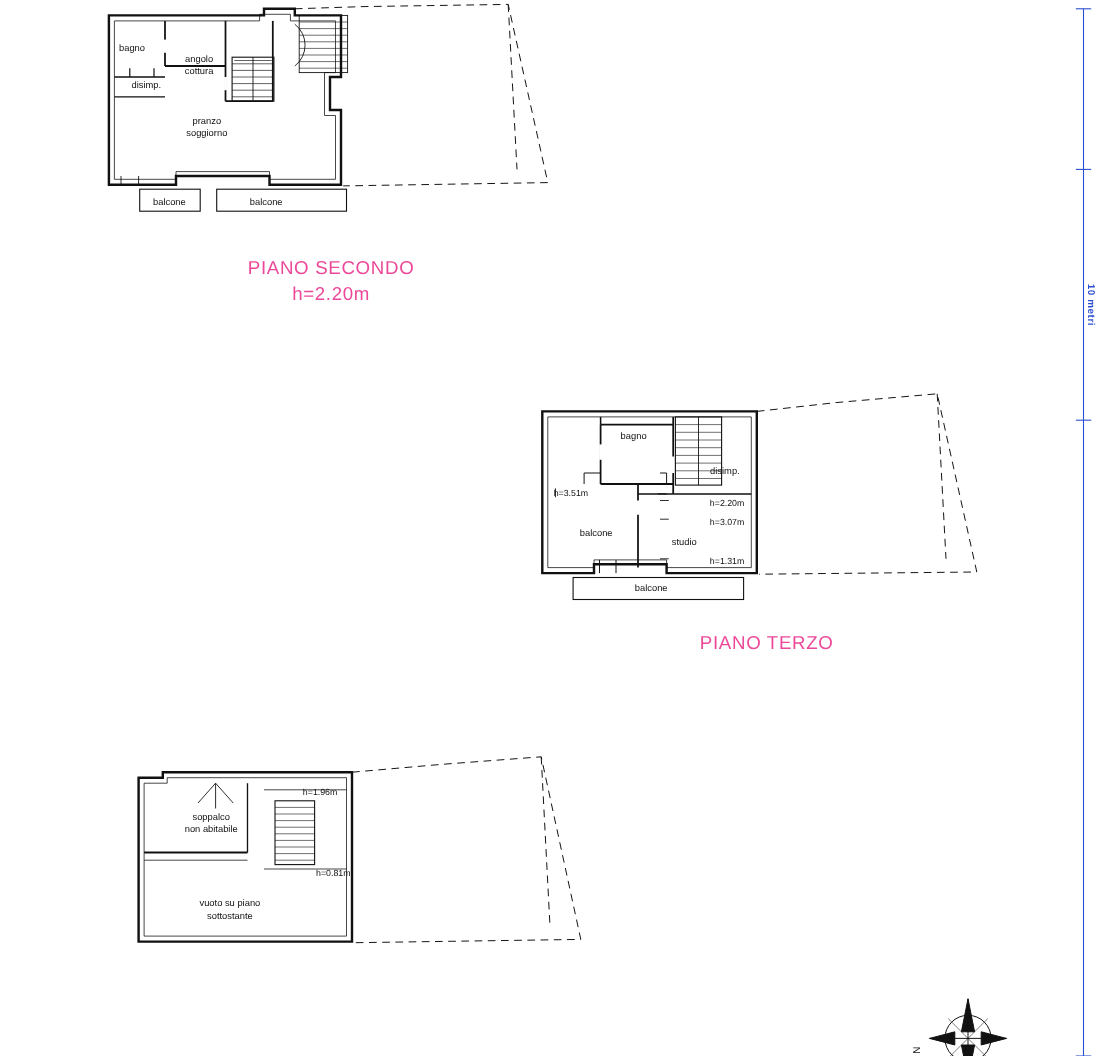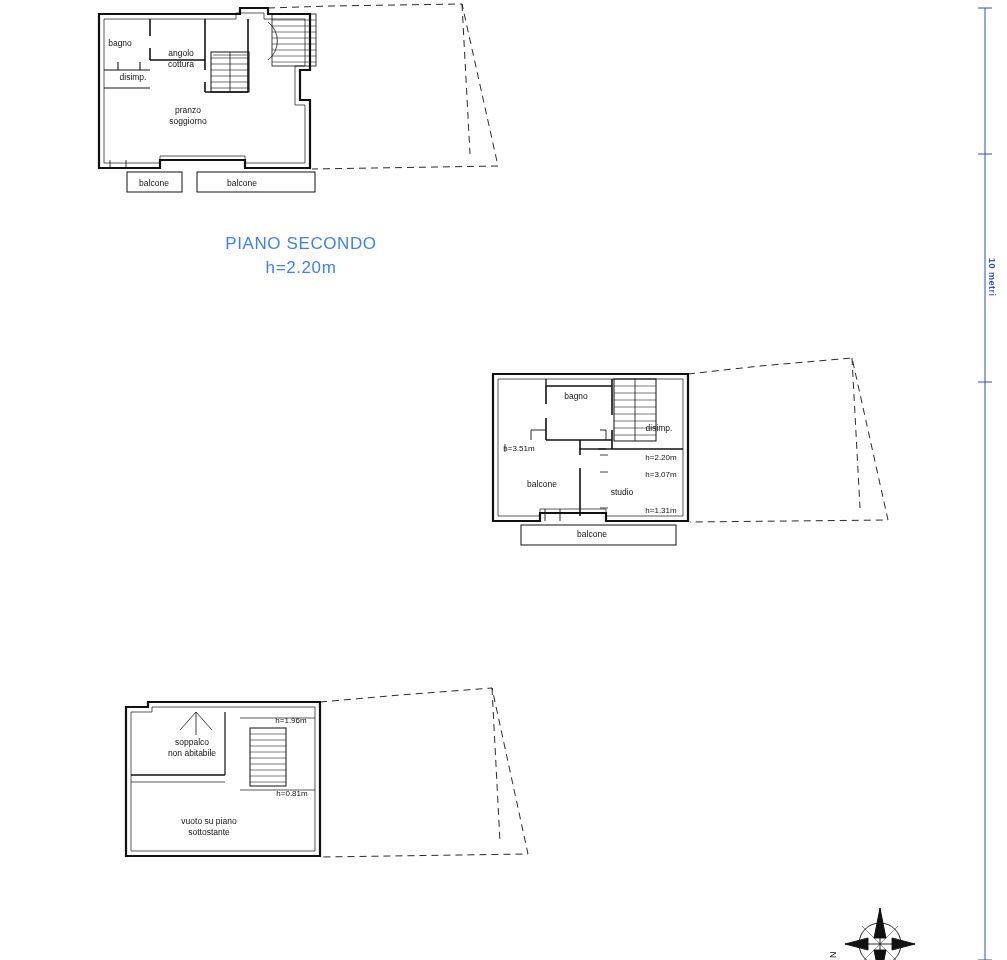--- a/index.html
+++ b/index.html
@@ -19,21 +19,21 @@
     position: absolute;
     left: 0; top: 0;
     width: 1007px;
     height: 960px;
   }
   .plan-title {
     position: absolute;
     text-align: center;
     font-size: 17px;
     letter-spacing: 0.6px;
-    color: #3b82f6;
+    color: #ec4899;
     white-space: pre;
     line-height: 1.45;
   }
   .lbl {
     position: absolute;
     font-size: 8.5px;
     line-height: 1.25;
     color: #111111;
     white-space: pre;
     text-align: center;
@@ -163,20 +163,21 @@
   <div class="lbl" style="left:636px; top:423px; width:46px;">disimp.</div>
   <div class="lbl" style="left:518px; top:479px; width:48px;">balcone</div>
   <div class="lbl" style="left:600px; top:487px; width:44px;">studio</div>
   <div class="lbl" style="left:566px; top:529px; width:52px;">balcone</div>
 
   <div class="lbl small" style="left:492px; top:444px; width:54px;text-align:center;">h=3.51m</div>
   <div class="lbl small" style="left:634px; top:453px; width:54px;">h=2.20m</div>
   <div class="lbl small" style="left:634px; top:470px; width:54px;">h=3.07m</div>
   <div class="lbl small" style="left:634px; top:506px; width:54px;">h=1.31m</div>
 
+  <div class="plan-title" style="left:586px; top:573px; width:222px;">PIANO TERZO</div>
 
   <svg width="1007" height="960">
     <g fill="none" stroke="#111" stroke-width="1.1">
       <path d="M126,707 L148,707 L148,702 L320,702 L320,856 L126,856 Z" stroke-width="2.2"></path>
       <path d="M131,712 L152,712 L152,707 L315,707 L315,851 L131,851 Z" stroke-width="0.7"></path>
 
       <path d="M131,775 L225,775" stroke-width="1.6"></path>
       <path d="M225,775 L225,712" stroke-width="1.2"></path>
       <path d="M131,782 L225,782" stroke-width="0.7"></path>
 
@@ -192,21 +193,21 @@
       <path d="M492,688 L500,842" stroke-width="0.9" stroke-dasharray="7,5"></path>
     </g>
   </svg>
 
   <div class="lbl" style="left:156px; top:737px; width:72px;">soppalco
 non abitabile</div>
   <div class="lbl" style="left:164px; top:816px; width:90px;">vuoto su piano
 sottostante</div>
 
   <div class="lbl small" style="left:264px; top:716px; width:54px;">h=1.96m</div>
-  <div class="lbl small" style="left:265px; top:789px; width:54px;">h=0.81m</div>
+  <div class="lbl small" style="left:276px; top:789px; width:54px;">h=0.81m</div>
 
 
   <svg width="1007" height="960">
     <g stroke="#2b4fd1" stroke-width="1">
       <path d="M985,8 L985,960"></path>
       <path d="M978,8 L992,8"></path>
       <path d="M978,154 L992,154"></path>
       <path d="M978,382 L992,382"></path>
       <path d="M978,960 L992,960"></path>
     </g>

